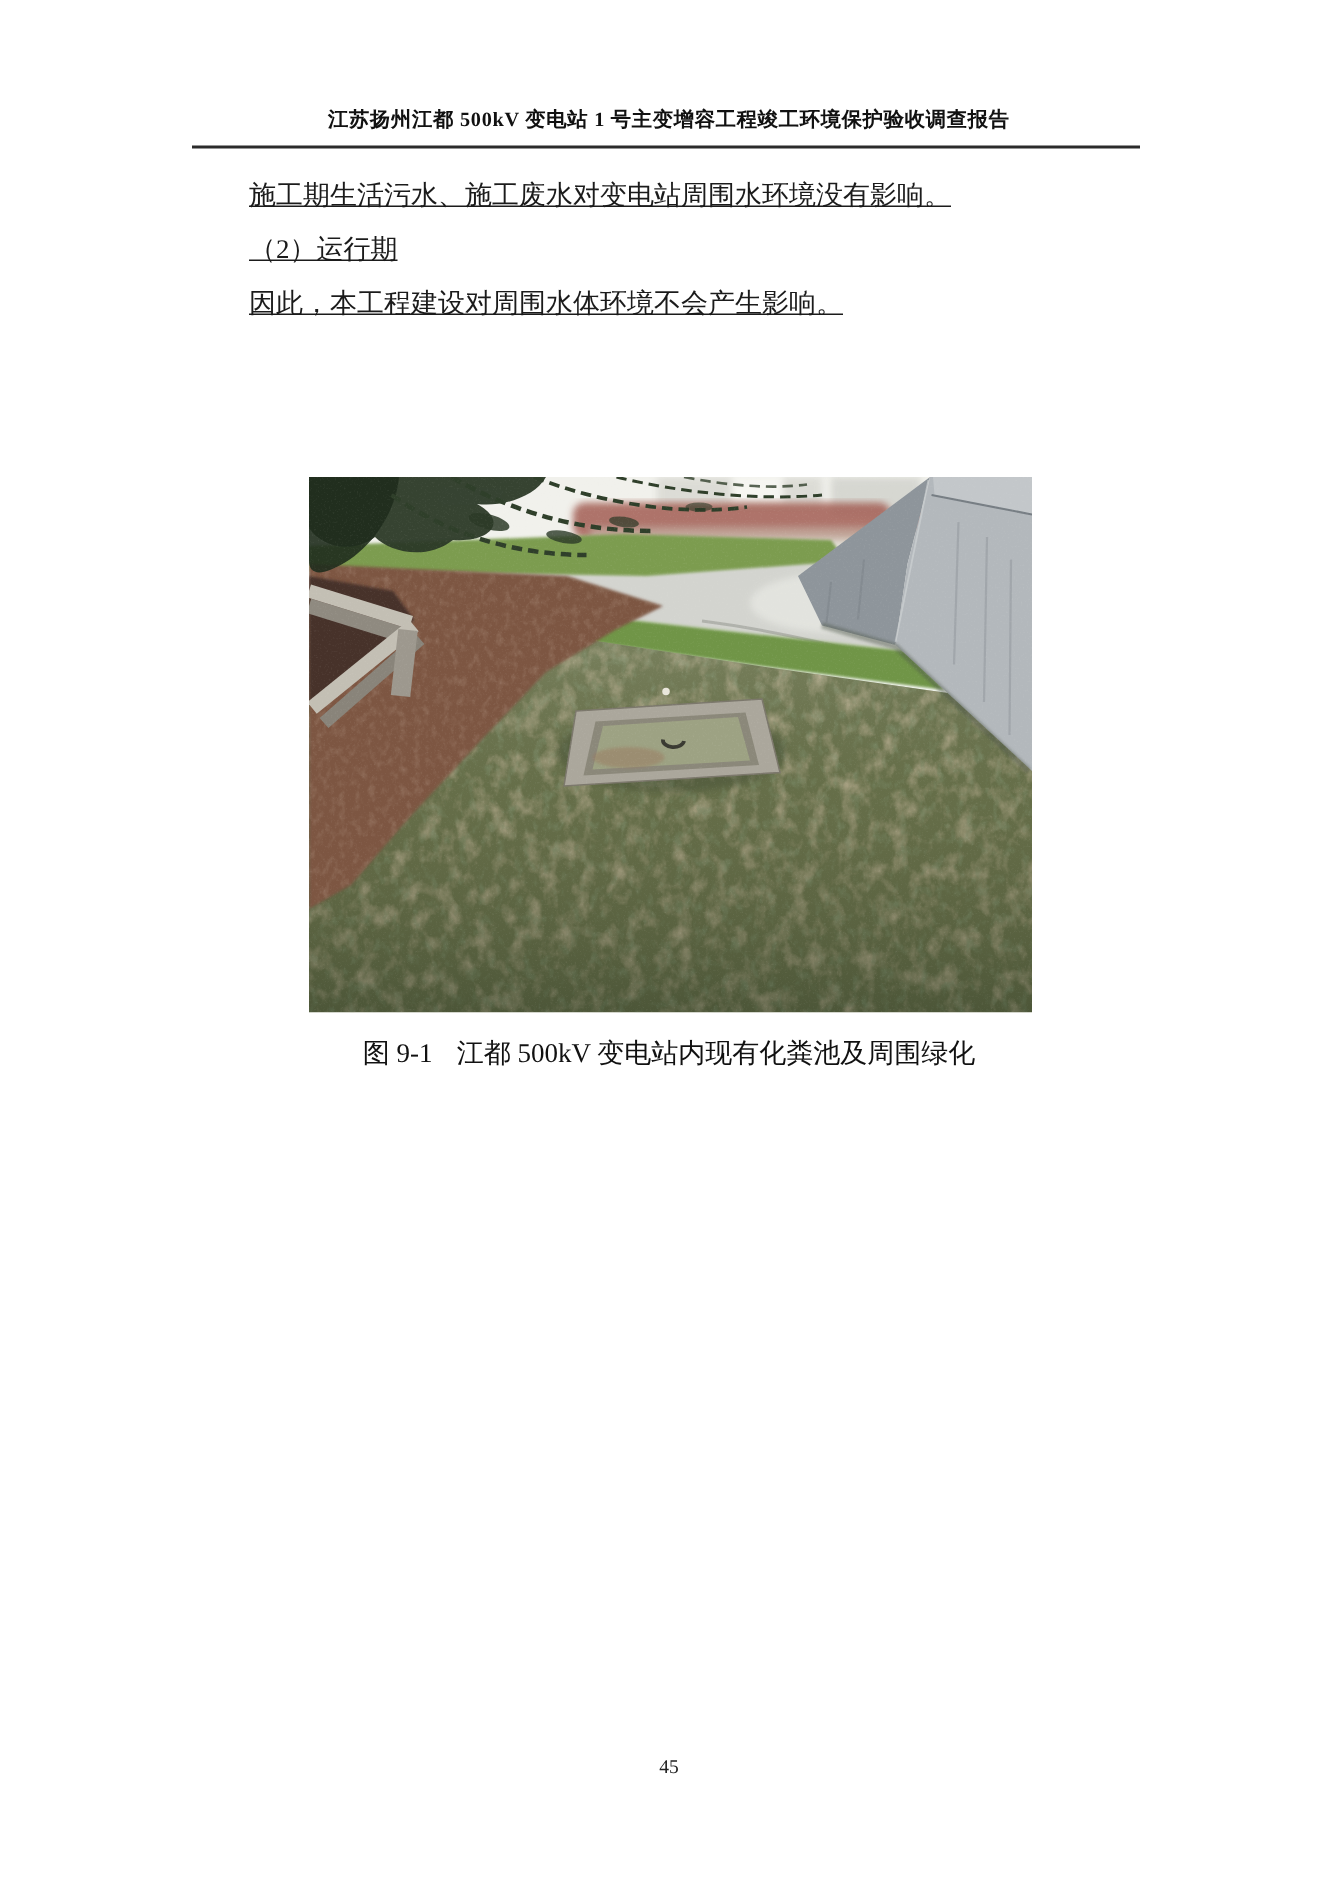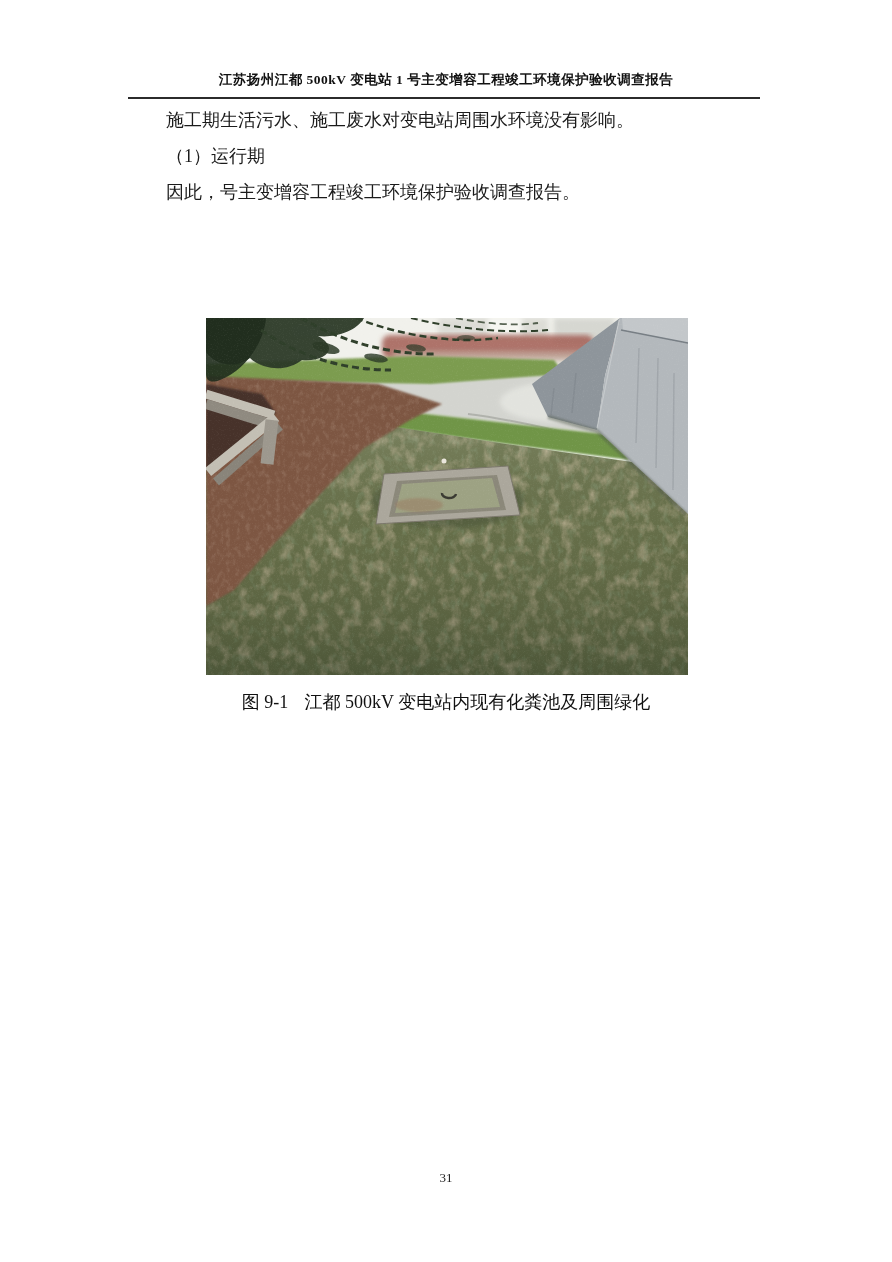--- a/index.html
+++ b/index.html
@@ -24,24 +24,25 @@
   }
   .header-rule {
     position: absolute;
     top: 97px; left: 128px; width: 632px;
     border-top: 2px solid #2b2b2b;
     height: 0;
   }
   
   .body-text {
     position: absolute;
-    top: 102px; left: 130px; width: 632px;
+    top: 112px; left: 130px; width: 632px;
     font-size: 18px;
     line-height: 36px;
     text-align: justify;
+    text-decoration: underline;
   }
   .body-text p { margin: 0; }
   .para { text-indent: 36px; }
   .para-multi { text-indent: 0; }
   .pline { display: block; }
   .pline.indent { text-indent: 36px; }
   .pline.just { text-align: justify; text-align-last: justify; }
   
   .photo-wrap {
     position: absolute;
@@ -70,22 +71,22 @@
 </head>
 <body>
 
 <div class="page">
 
   <div class="header-title">江苏扬州江都 500kV 变电站 1 号主变增容工程竣工环境保护验收调查报告</div>
   <div class="header-rule"></div>
 
   <div class="body-text">
     <p class="para">施工期生活污水、施工废水对变电站周围水环境没有影响。</p>
-    <p class="para">（1）运行期</p>
-    <p class="para">因此，号主变增容工程竣工环境保护验收调查报告。</p>
+    <p class="para">（2）运行期</p>
+    <p class="para">因此，本工程建设对周围水体环境不会产生影响。</p>
   </div>
 
   <div class="photo-wrap">
     <svg width="482" height="357" viewBox="0 0 482 357" xmlns="http://www.w3.org/2000/svg" role="img" aria-label="变电站草坪中的化粪池盖板，左侧为花坛土台，右侧为建筑物墙角，远处为道路与绿化带">
       <defs>
         <clipPath id="photoClip">
             <rect x="0" y="0" width="482" height="357"></rect>
           </clipPath>
         <clipPath id="grassClip">
             <polygon points="0,86 130,100 300,126 482,152 482,357 0,357"></polygon>
@@ -211,15 +212,15 @@
 
         <rect x="0" y="0" width="482" height="357" filter="url(#grain)" opacity="0.45"></rect>
       </g>
     </svg>
   </div>
 
   <div class="figure-caption">
     <span class="cap-label">图 9-1</span><span class="cap-text">江都 500kV 变电站内现有化粪池及周围绿化</span>
   </div>
 
-  <div class="page-number">31</div>
+  <div class="page-number">45</div>
 
 </div>
 
 </body></html>

